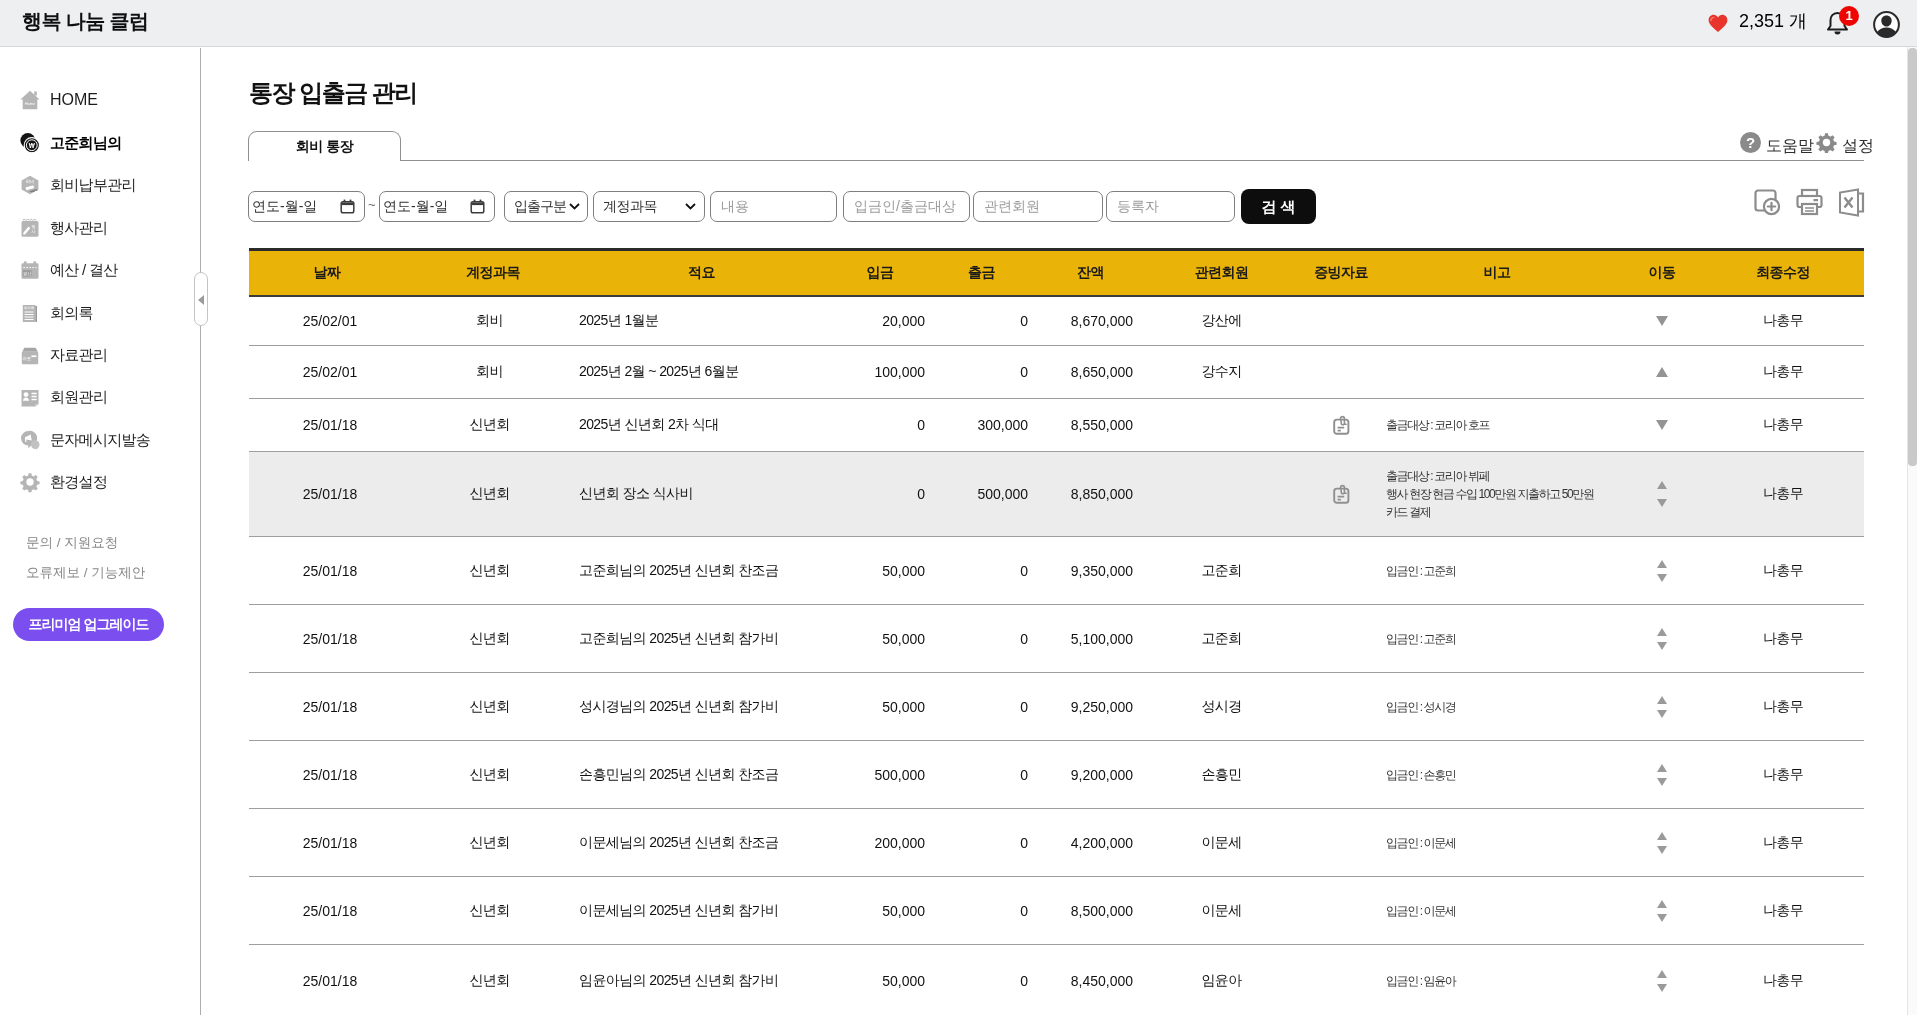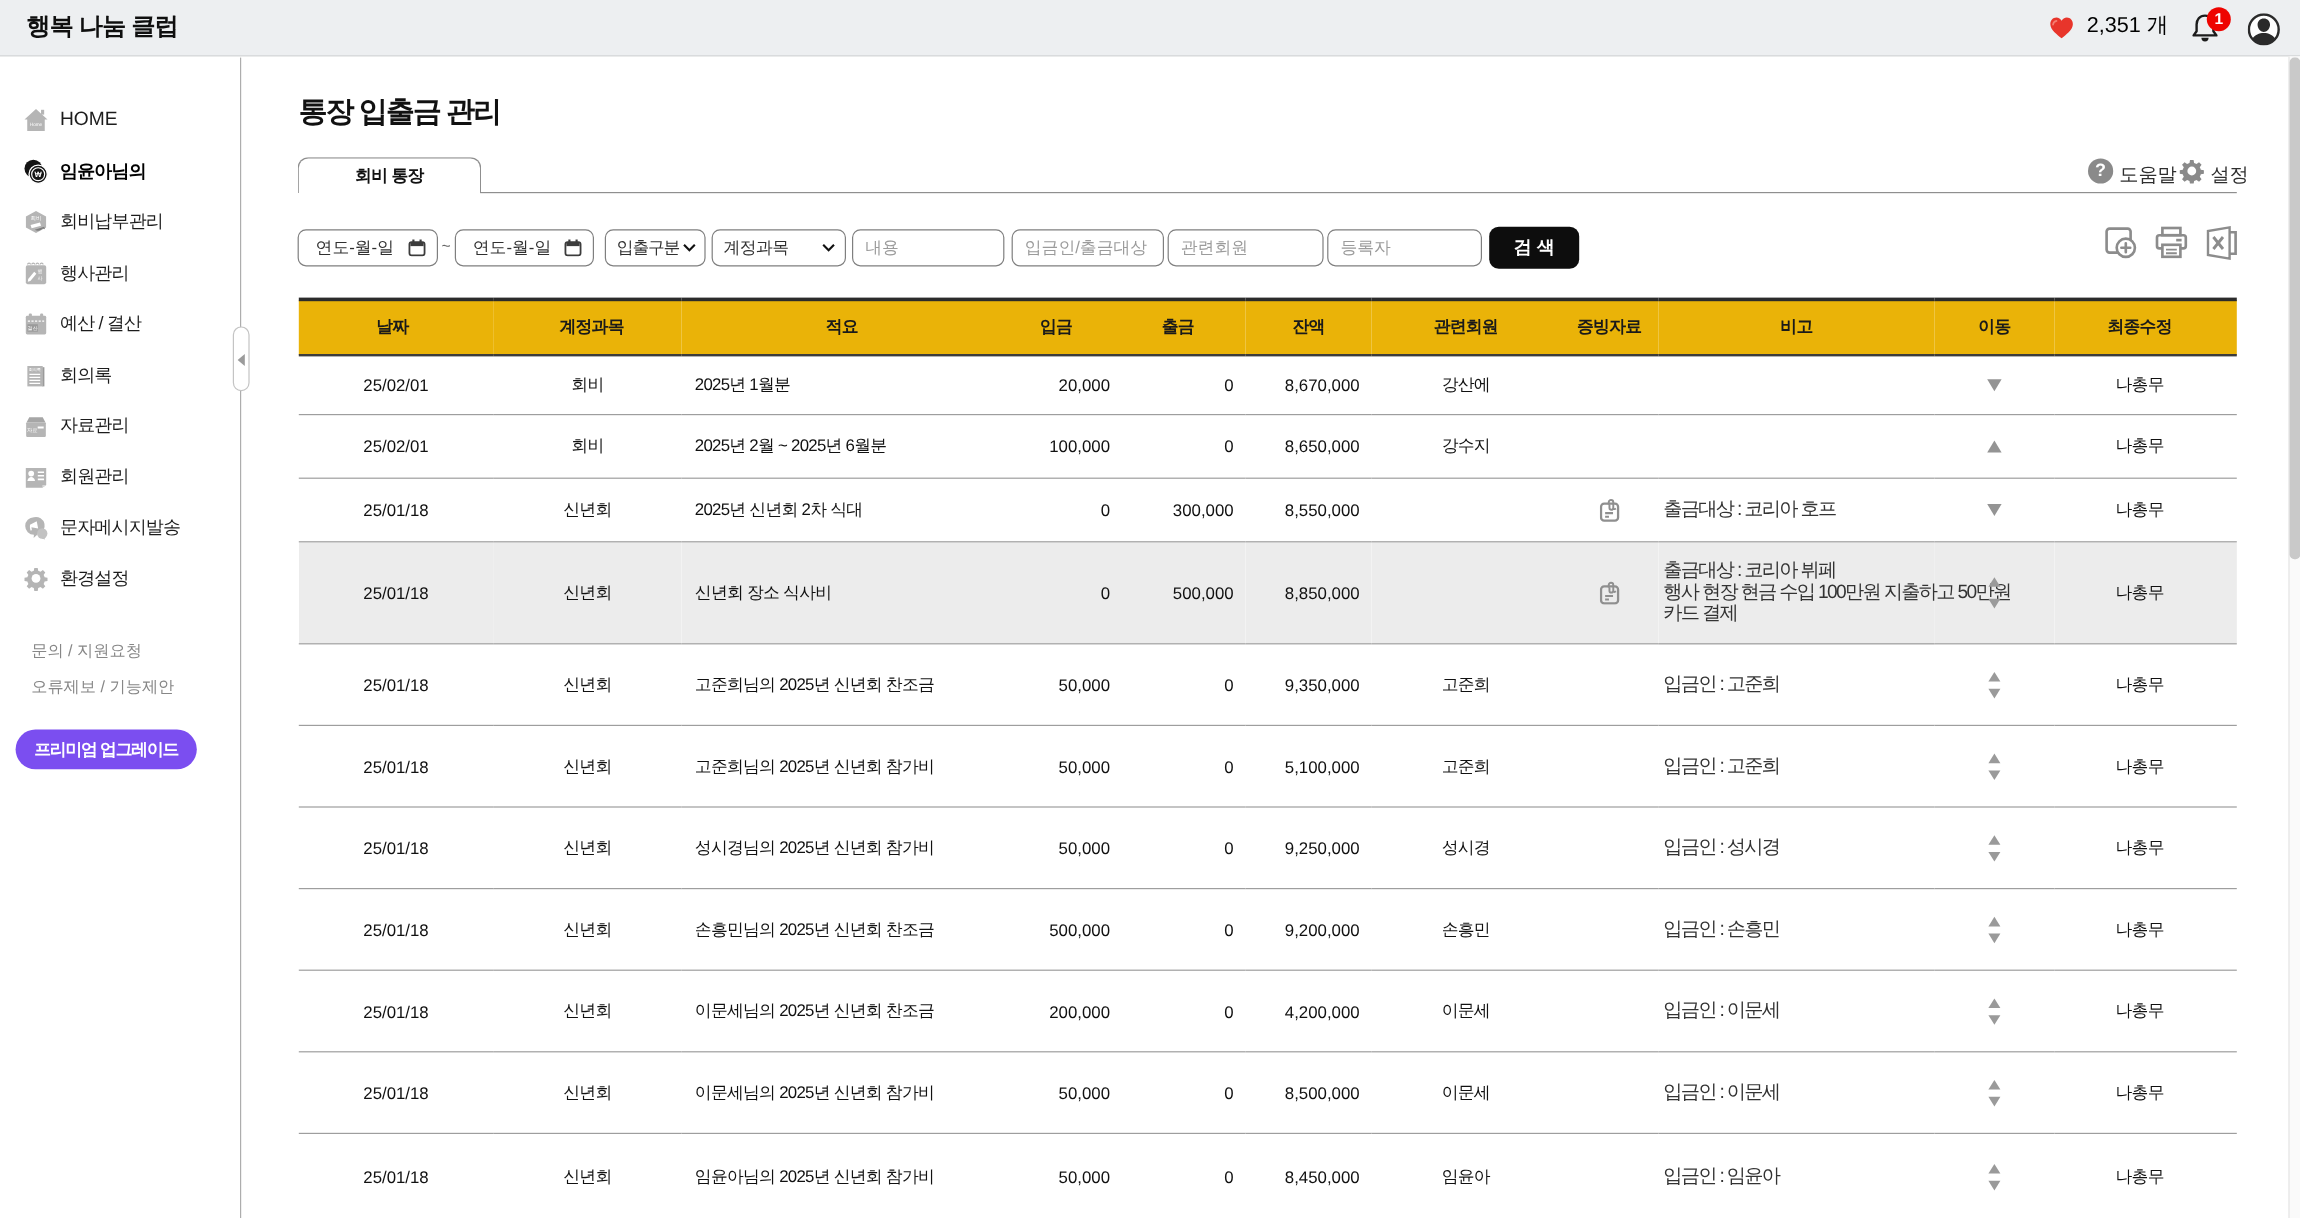--- a/index.html
+++ b/index.html
@@ -36,42 +36,42 @@
 .tab { position:absolute; left:248px; top:131px; width:153px; height:30px;
   border:1px solid #8f8f8f; border-bottom:none; border-radius:9px 9px 0 0; background:#fff;
   text-align:center; line-height:29px; font-size:14px; font-weight:bold; color:#111; z-index:2; letter-spacing:-0.5px;}
 .tabrule { position:absolute; left:400px; top:160px; width:1464px; border-top:1px solid #8f8f8f; }
 .hs { position:absolute; top:136px; font-size:16px; color:#2e2e2e; }
 
 
 .fi { position:absolute; top:191px; height:31px; border:1px solid #7f7f7f; border-radius:7px; background:#fff;
   font-size:14px; line-height:29px; }
 .fi .ph { color:#9b9b9b; margin-left:10px; }
-.fi .dk { color:#303030; margin-left:14px; letter-spacing:0px;}
+.fi .dk { color:#303030; margin-left:3px; letter-spacing:0px;}
 .tilde { position:absolute; left:368px; top:197px; font-size:13px; color:#666; }
 .searchbtn { position:absolute; left:1241px; top:189px; width:75px; height:35px; background:#0d0d0d;
   border-radius:8px; color:#fff; font-size:15px; font-weight:bold; text-align:center; line-height:35px; }
 
 
 table.grid { position:absolute; left:249px; top:248px; width:1615px; border-collapse:collapse;
   table-layout:fixed; font-size:14px; color:#111; letter-spacing:-0.6px; }
 table.grid td.r, table.grid td:first-child { letter-spacing:0; }
 table.grid thead tr { height:46px; background:#eab308; }
 table.grid thead th { font-size:14px; font-weight:bold; color:#1a1a1a;
   border-top:3px solid #2b2b2b; border-bottom:2px solid #3c3c3c; }
 table.grid thead th:nth-child(1) { padding-right:6px; }
 table.grid thead th:nth-child(2) { padding-left:7px; }
 table.grid thead th:nth-child(4), table.grid thead th:nth-child(5) { padding-right:10px; }
 table.grid tbody tr { border-top:1px solid #9e9e9e; }
 table.grid tbody tr:first-child { border-top:none; }
 table.grid td { text-align:center; vertical-align:middle; overflow:hidden; }
 table.grid td:last-child, table.grid th:last-child { padding-right:10px; }
 table.grid td.l { text-align:left; padding-left:11px; }
 table.grid td.r { text-align:right; padding-right:10px; }
-table.grid td.note { text-align:left; padding-left:4px; font-size:16px; color:#333; line-height:18px; white-space:nowrap; letter-spacing:-1.4px; overflow:visible; }
+table.grid td.note { text-align:left; padding-left:4px; font-size:12px; color:#333; line-height:18px; white-space:nowrap; letter-spacing:-1.4px; overflow:visible; }
 tr.sel { background:#ececec; }
 .tri-d { display:inline-block; width:0; height:0; border-left:6px solid transparent;
   border-right:6px solid transparent; border-top:10px solid #949494; }
 .tri-u { display:inline-block; width:0; height:0; border-left:6px solid transparent;
   border-right:6px solid transparent; border-bottom:10px solid #949494; }
 .mv { display:flex; flex-direction:column; align-items:center; gap:6px; }
 .mv.g { gap:10px; }
 .mv .u { width:0;height:0;border-left:5.5px solid transparent;border-right:5.5px solid transparent;border-bottom:8px solid #9a9a9a; }
 .mv .d { width:0;height:0;border-left:5.5px solid transparent;border-right:5.5px solid transparent;border-top:8px solid #9a9a9a; }
 .clipsvg { display:inline-block; vertical-align:middle; }
@@ -114,21 +114,21 @@
   </div>
 
   <div class="mi" style="top:80px;">
     <svg class="ic" viewBox="0 0 20 20">
       <circle cx="7.8" cy="7.5" r="7.4" fill="#141414"></circle>
       <circle cx="11.8" cy="12.2" r="7.6" fill="#141414" stroke="#fff" stroke-width="1.1"></circle>
       <circle cx="11.8" cy="12.2" r="5.4" fill="none" stroke="#fff" stroke-width="1"></circle>
       <text x="11.8" y="14.6" font-size="6.4" font-weight="bold" fill="#fff" text-anchor="middle" font-family="Liberation Sans">W</text>
       <line x1="9.2" y1="11.7" x2="14.4" y2="11.7" stroke="#fff" stroke-width="0.7"></line>
     </svg>
-    <div class="lbl b">임윤아님의</div>
+    <div class="lbl b">고준희님의</div>
   </div>
 
   <div class="mi" style="top:122px;">
     <svg class="ic" viewBox="0 0 20 20">
       <path d="M10 0.8 L18.4 5.4 L18.4 14.6 L10 19.2 L1.6 14.6 L1.6 5.4 Z" fill="#b5b5b5"></path>
       <text x="10" y="8.2" font-size="4.6" fill="#fff" text-anchor="middle" font-family="Liberation Sans">회비</text>
       <path d="M5.5 12.2 L13.5 10.6 L14.2 13.4 L6.2 15 Z" fill="#fff" transform="rotate(-4 10 13)"></path>
       <path d="M9 16.5 C11.5 17.8 14 17.2 15.8 15.5 L17.5 16 L16.8 14" fill="#7e7e7e"></path>
     </svg>
     <div class="lbl">회비납부관리</div>

